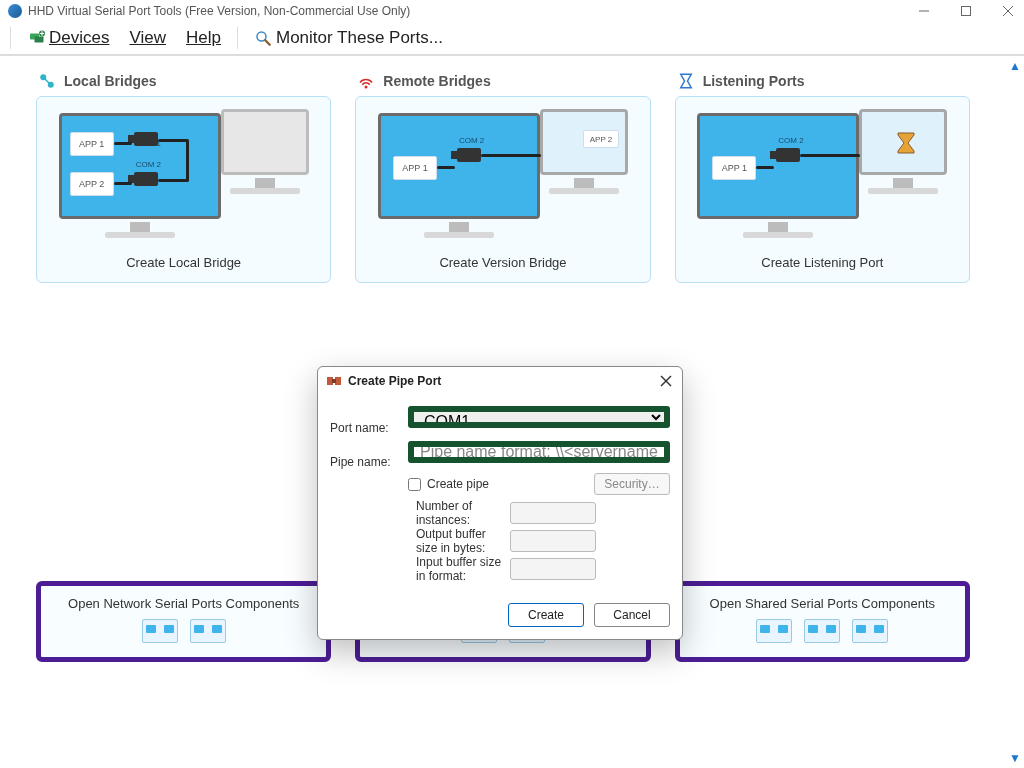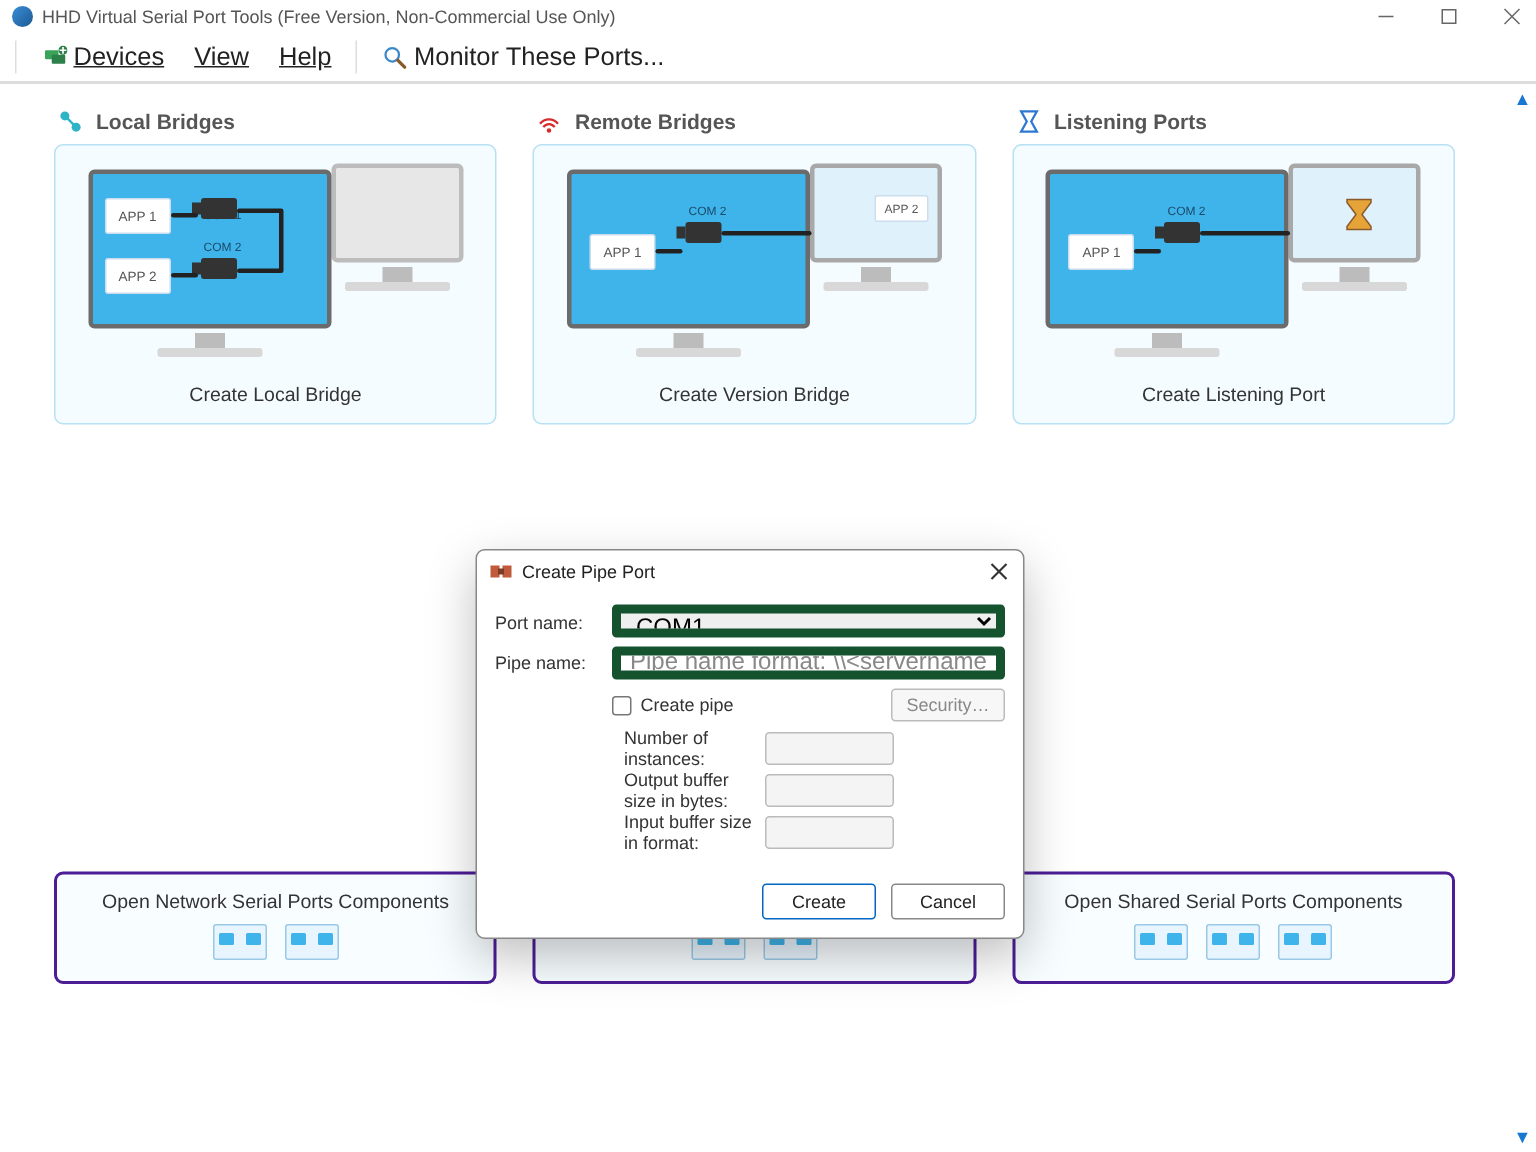--- a/index.html
+++ b/index.html
@@ -24,35 +24,35 @@
   .scrollbar .arrow { position:absolute; left:3px; width:12px; height:12px; color:#1877d1; font-size:12px; line-height:12px; text-align:center; }
   .scrollbar .arrow.up { top:4px; }
   .scrollbar .arrow.down { bottom:4px; }
   .cards-row { display:flex; justify-content:space-between; gap:24px; margin-bottom:28px; }
   .card-col { flex:1; }
   .card-title { display:flex; align-items:center; gap:8px; font-size:14px; font-weight:600; color:#555; margin-bottom:6px; padding-left:2px; }
   .card-title svg { width:18px; height:18px; }
   .card { border:1px solid #b7e0f4; border-radius:6px; background:#f5fcff; padding:8px 8px 12px 8px; display:flex; flex-direction:column; align-items:center; gap:10px; }
   .card-img { width:100%; height:140px; display:flex; align-items:center; justify-content:center; }
   .card-cap { font-size:13px; color:#333; }
-  .group-card { border:2px solid #4c1d95; border-radius:6px; background:#f8fdff; padding:10px 14px 14px; text-align:center; }
+  .group-card { border:5px solid #4c1d95; border-radius:6px; background:#f8fdff; padding:10px 14px 14px; text-align:center; }
   .group-title { font-size:13px; color:#333; margin-bottom:8px; }
   .thumbs { display:flex; justify-content:center; gap:12px; }
   .thumb { width:36px; height:24px; border:1px solid #9ac9e6; border-radius:2px; background:#e8f5ff; position:relative; }
   .thumb:before { content:""; position:absolute; top:5px; left:3px; width:10px; height:8px; background:#3fb4ea; border-radius:1px; }
   .thumb:after  { content:""; position:absolute; top:5px; right:3px; width:10px; height:8px; background:#3fb4ea; border-radius:1px; }
   
   .dialog { position:absolute; left:317px; top:310px; width:366px; background:#fff; border:1px solid #888; border-radius:6px; box-shadow:0 12px 32px rgba(0,0,0,.25); }
   .dlg-titlebar { height:28px; display:flex; align-items:center; padding:0 8px; border-bottom:1px solid transparent; }
   .dlg-titlebar .dlg-icon { width:16px; height:16px; margin-right:6px; }
-  .dlg-titlebar .dlg-title { font-size:12px; color:#222; flex:1; }
+  .dlg-titlebar .dlg-title { font-size:12px; color:#222; flex:1;font-weight:bold; }
   .dlg-titlebar .close { width:16px; height:16px; display:flex; align-items:center; justify-content:center; color:#333; }
   .dlg-body { padding:6px 12px 12px 12px; }
   .dlg-row { display:flex; align-items:center; min-height:27px; font-size:12px; color:#333; }
-  .dlg-row .lbl { width:78px; }
+  .dlg-row .lbl { width:78px;margin-top:20px; }
   .dlg-row .ilbl { width:180px; padding-left:86px; }
   .dlg-row .fld { flex:1; }
   .dlg-row .sinput { width:86px; height:22px; border:1px solid #bbb; border-radius:3px; background:#f4f4f4; }
   select.portsel, input.txt { width:100%; height:22px; border:6px solid #14532d; border-radius:3px; padding:0 6px; font-size:16px; }
   input.txt::placeholder { color:#888; }
   .chkrow { display:flex; align-items:center; gap:6px; padding:4px 0 4px 78px; }
   .chkrow input { width:13px; height:13px; }
   .secbtn { margin-left:auto; width:76px; height:22px; font-size:12px; border:1px solid #bbb; border-radius:3px; color:#888; background:#f7f7f7; }
   .dlg-buttons { display:flex; justify-content:flex-end; gap:10px; margin-top:20px; }
   .dlg-buttons button { width:76px; height:24px; font-size:12px; border:1px solid #0066bf; border-radius:3px; background:#fff; color:#222; }

